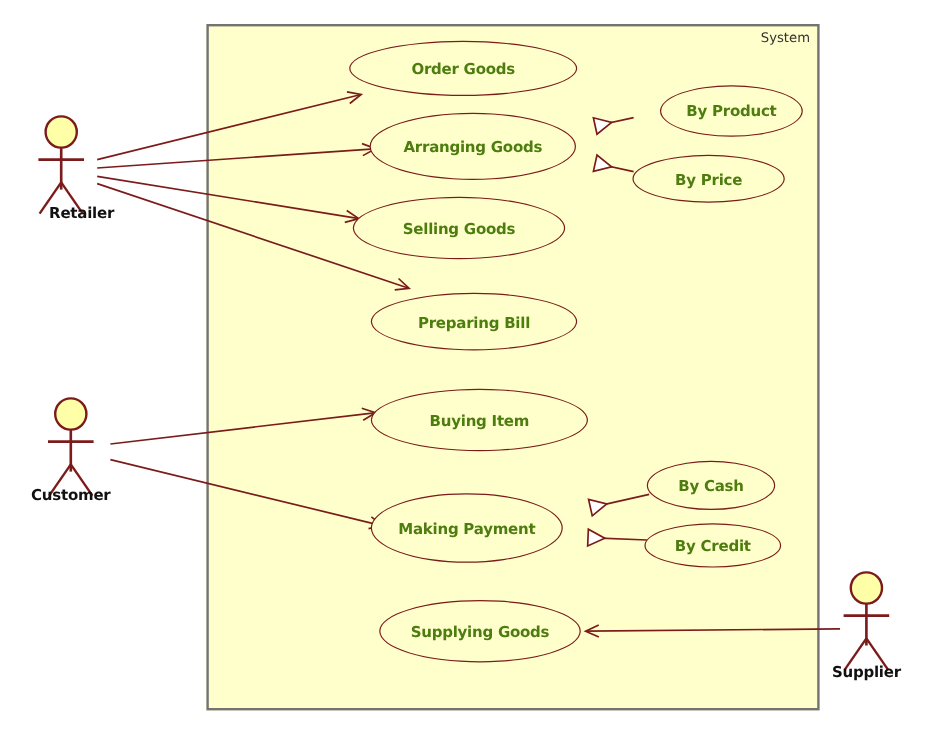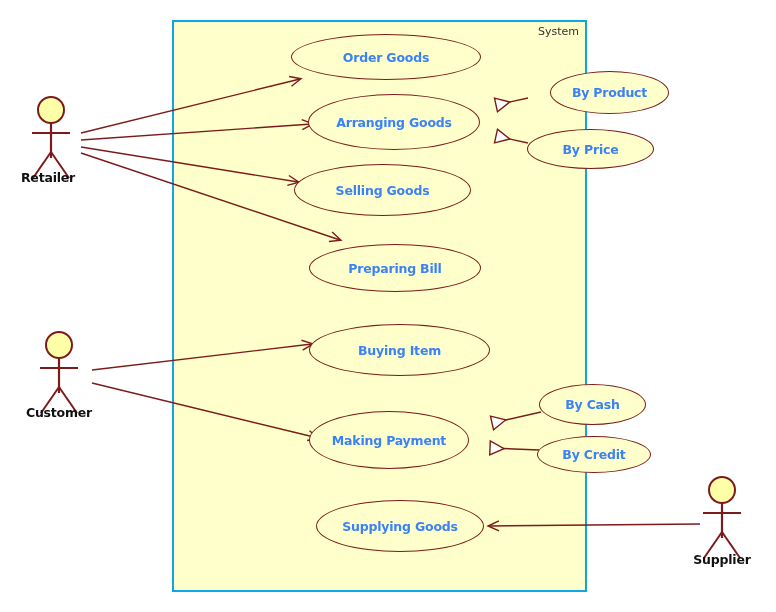--- a/index.html
+++ b/index.html
@@ -7,23 +7,23 @@
     position:relative;
     width:776px;height:612px;
     background:#ffffff;
     overflow:hidden;
     font-family:"DejaVu Sans","Liberation Sans",sans-serif;
   }
   #svg-layer{position:absolute;left:0;top:0;width:776px;height:612px;}
   .sysbox{
     position:absolute;
     left:172px;top:20px;
-    width:415px;height:572px;
+    width:511px;height:572px;
     background:#ffffcc;
-    border:2px solid #0ea5e9;
+    border:2px solid #737373;
     box-sizing:border-box;
   }
   .sys-label{
     position:absolute;
     right:6px;top:3px;
     font-size:11px;
     color:#333333;
     font-family:"DejaVu Sans","Liberation Sans",sans-serif;
     letter-spacing:0px;
     white-space:nowrap;
@@ -34,21 +34,21 @@
     border-radius:50%;
     background:#ffffcc;
     display:flex;
     align-items:center;
     justify-content:center;
     box-sizing:border-box;
   }
   .uc span{
     font-size:12.5px;
     font-weight:bold;
-    color:#3b82f6;
+    color:#4d7c0f;
     white-space:nowrap;
     letter-spacing:-0.2px;
   }
   .actor{position:absolute;}
   .actor .nm{
     position:absolute;
     top:78px;left:50%;
     transform:translateX(-50%);
     font-size:12.5px;
     font-weight:bold;
@@ -132,21 +132,21 @@
 
     <g>
       <circle cx="722" cy="490" r="13" fill="#FFFFA8" stroke="#7B1B1B" stroke-width="2"></circle>
       <line x1="722" y1="503" x2="722" y2="538" stroke="#7B1B1B" stroke-width="2.2"></line>
       <line x1="703" y1="513" x2="741" y2="513" stroke="#7B1B1B" stroke-width="2.2"></line>
       <line x1="722" y1="532" x2="704" y2="558" stroke="#7B1B1B" stroke-width="2"></line>
       <line x1="722" y1="532" x2="740" y2="558" stroke="#7B1B1B" stroke-width="2"></line>
     </g>
   </svg>
 
-  <div class="actor" style="left:18px;top:92px;width:60px;height:100px;text-decoration:underline;">
+  <div class="actor" style="left:38px;top:92px;width:60px;height:100px;text-decoration:underline;">
     <div class="nm">Retailer</div>
   </div>
   <div class="actor" style="left:29px;top:327px;width:60px;height:100px;">
     <div class="nm">Customer</div>
   </div>
   <div class="actor" style="left:692px;top:474px;width:60px;height:100px;">
     <div class="nm">Supplier</div>
   </div>
 
   <div class="uc" style="left:291px;top:34px;width:190px;height:46px;">

